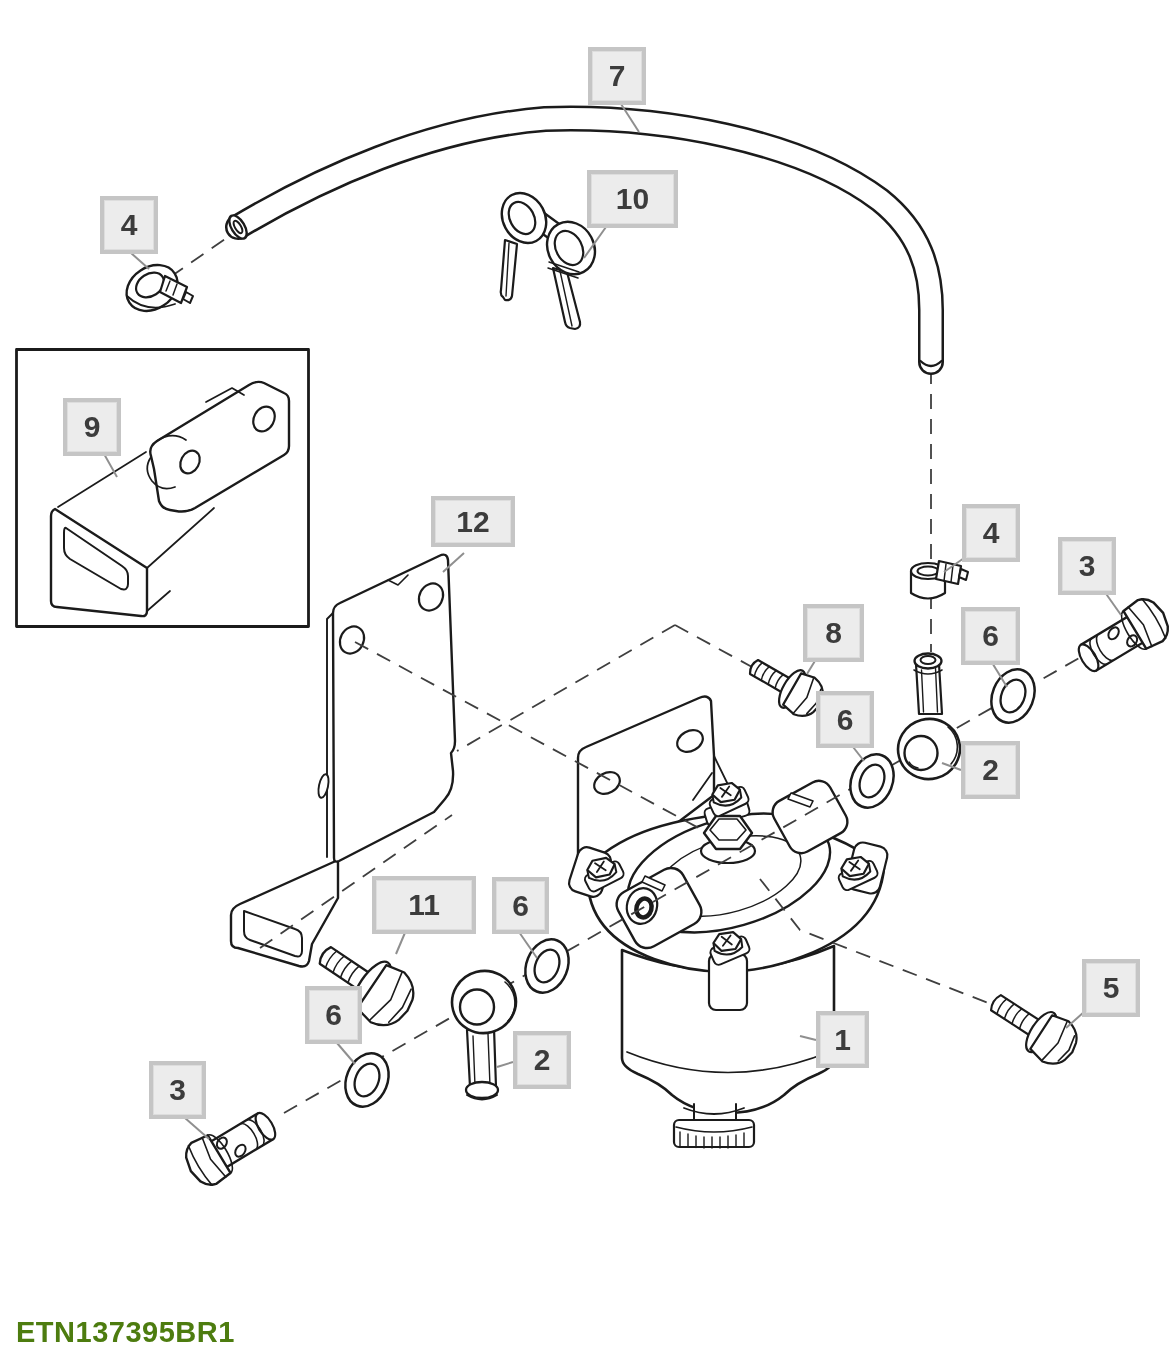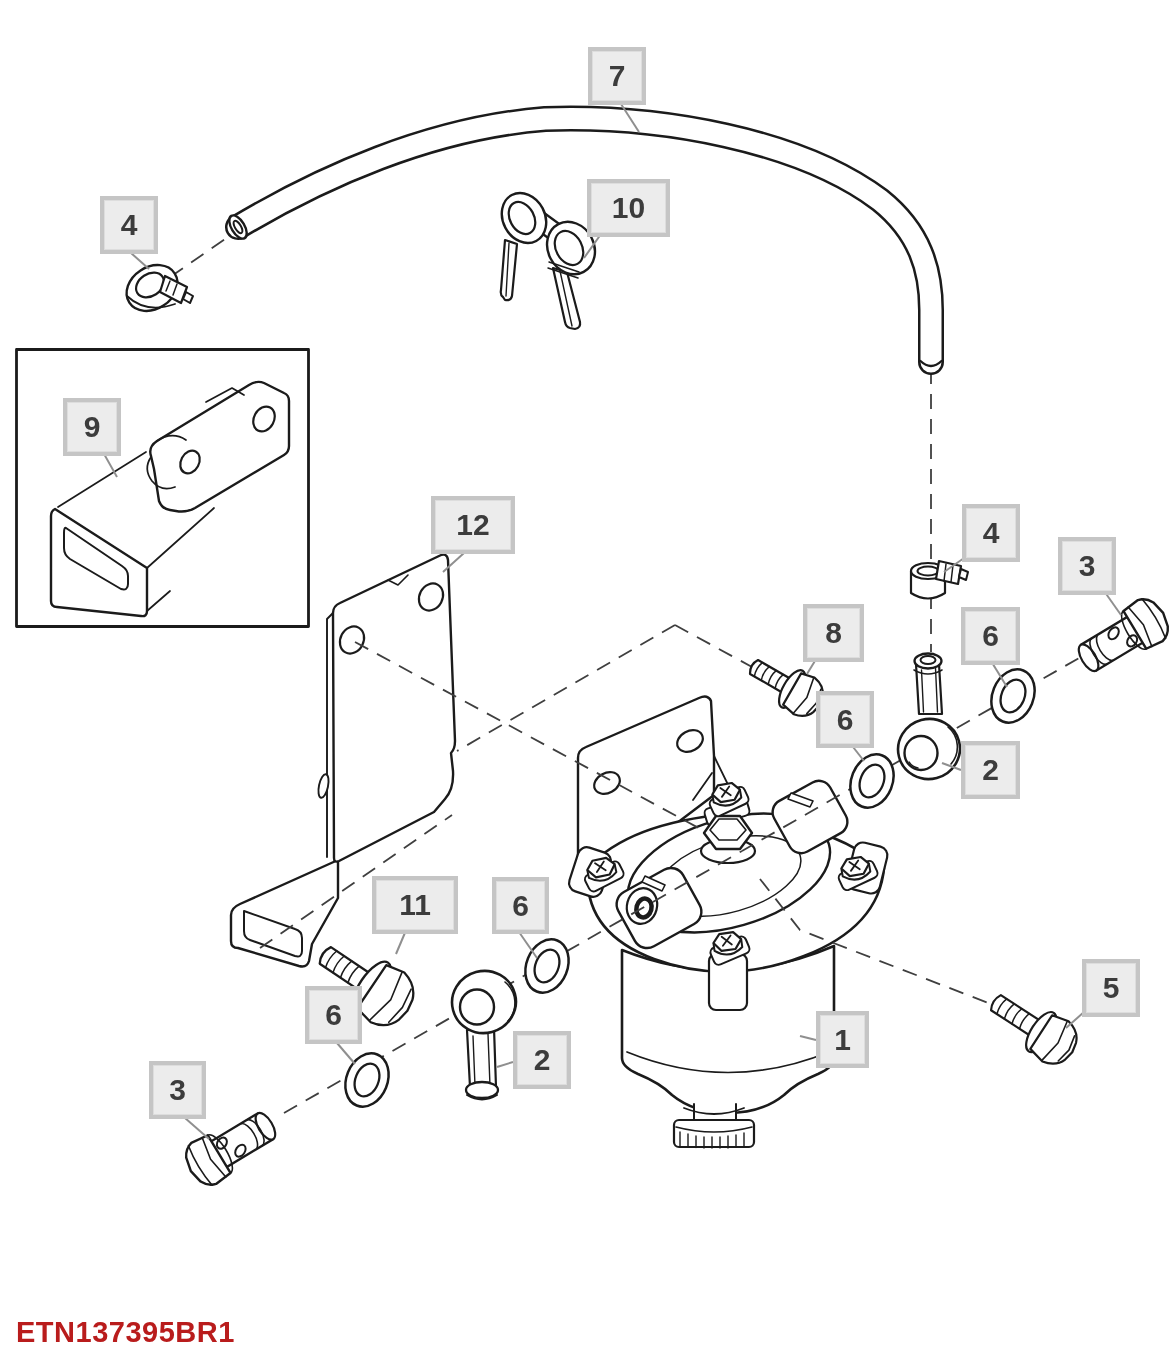--- a/index.html
+++ b/index.html
@@ -11,21 +11,21 @@
   .watermark{
     position:absolute;left:26px;top:4px;
     font-family:"DejaVu Sans",sans-serif;
     font-size:62px;letter-spacing:-1px;
     color:var(--c-watermark,#8CBB8C);
     user-select:none;white-space:nowrap;
   }
   .doc-code{
     position:absolute;left:16px;top:1316px;
     font-family:"Liberation Sans",sans-serif;
-    font-weight:bold;font-size:29px;color:#b91c1c;letter-spacing:.5px;
+    font-weight:bold;font-size:29px;color:#4d7c0f;letter-spacing:.5px;
   }
   .callout{
     position:absolute;box-sizing:border-box;
     background:var(--c-label_bg,#ECECEC);
     border:4px solid var(--c-label_border,#C5C5C5);
     box-shadow:inset 0 0 0 1px #dddddd;
     display:flex;align-items:center;justify-content:center;
     font-weight:bold;font-size:30px;color:var(--c-label_text,#3C3C3C);
   }
 </style>
@@ -255,30 +255,30 @@
     <path d="M337 1043 L355 1064"></path>
     <path d="M513 1062 L497 1067"></path>
     <path d="M185 1118 L209 1139"></path>
     <path d="M816 1040 L800 1036"></path>
     <path d="M1093 1004 L1066 1028"></path>
   </g>
 </svg>
 
   <div class="callout" style="left:588px;top:47px;width:58px;height:58px">7</div>
   <div class="callout" style="left:100px;top:196px;width:58px;height:58px">4</div>
-  <div class="callout" style="left:587px;top:179px;width:83px;height:58px">10</div>
+  <div class="callout" style="left:587px;top:170px;width:91px;height:58px">10</div>
   <div class="callout" style="left:63px;top:398px;width:58px;height:58px">9</div>
-  <div class="callout" style="left:431px;top:496px;width:84px;height:58px">12</div>
+  <div class="callout" style="left:431px;top:496px;width:84px;height:51px">12</div>
   <div class="callout" style="left:803px;top:604px;width:61px;height:58px">8</div>
   <div class="callout" style="left:962px;top:504px;width:58px;height:58px">4</div>
   <div class="callout" style="left:1058px;top:537px;width:58px;height:58px">3</div>
   <div class="callout" style="left:961px;top:607px;width:59px;height:58px">6</div>
   <div class="callout" style="left:961px;top:741px;width:59px;height:58px">2</div>
   <div class="callout" style="left:816px;top:691px;width:58px;height:57px">6</div>
-  <div class="callout" style="left:372px;top:876px;width:86px;height:58px">11</div>
+  <div class="callout" style="left:372px;top:876px;width:104px;height:58px">11</div>
   <div class="callout" style="left:492px;top:877px;width:57px;height:57px">6</div>
   <div class="callout" style="left:305px;top:986px;width:57px;height:58px">6</div>
   <div class="callout" style="left:513px;top:1031px;width:58px;height:58px">2</div>
   <div class="callout" style="left:149px;top:1061px;width:57px;height:58px">3</div>
   <div class="callout" style="left:816px;top:1011px;width:53px;height:57px">1</div>
   <div class="callout" style="left:1082px;top:959px;width:58px;height:58px">5</div>
 
   <div class="doc-code">ETN137395BR1</div>
 </div>
 

